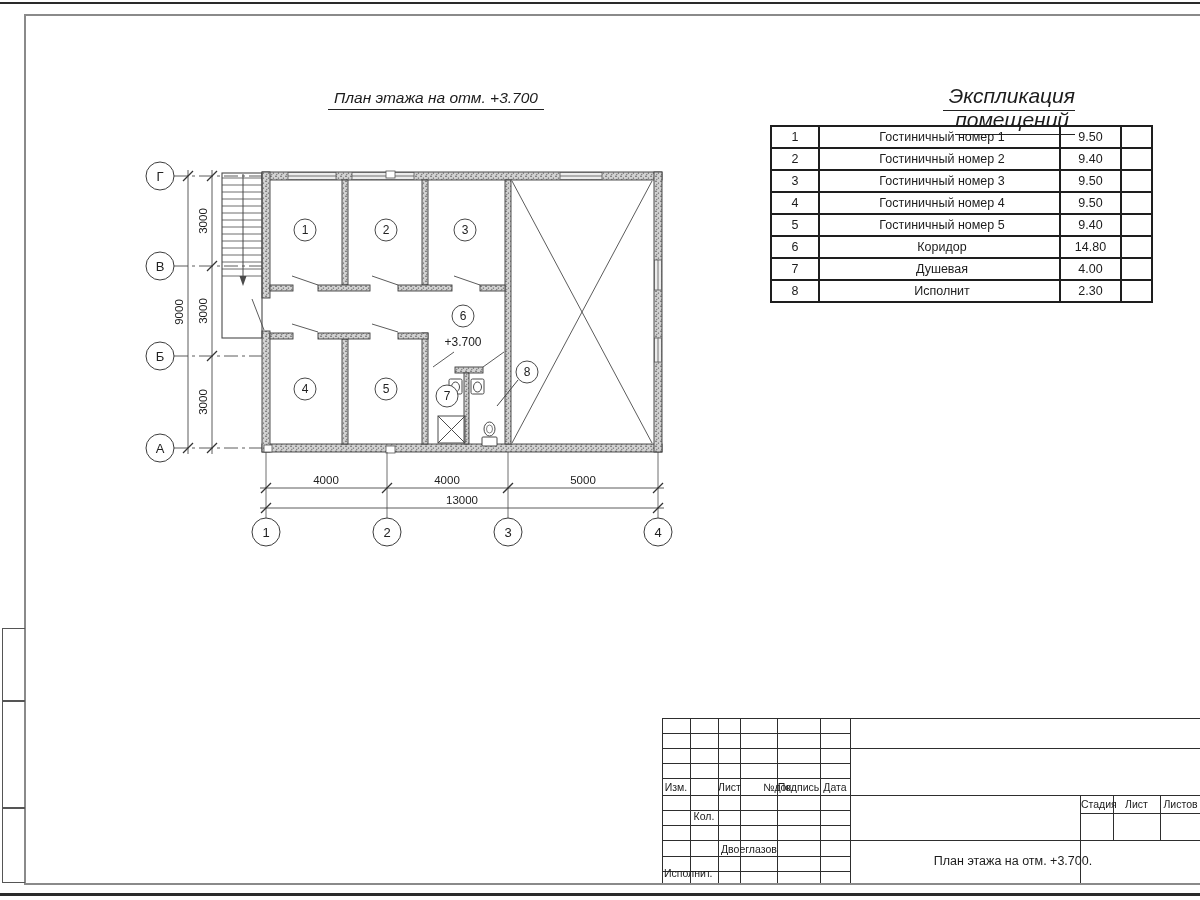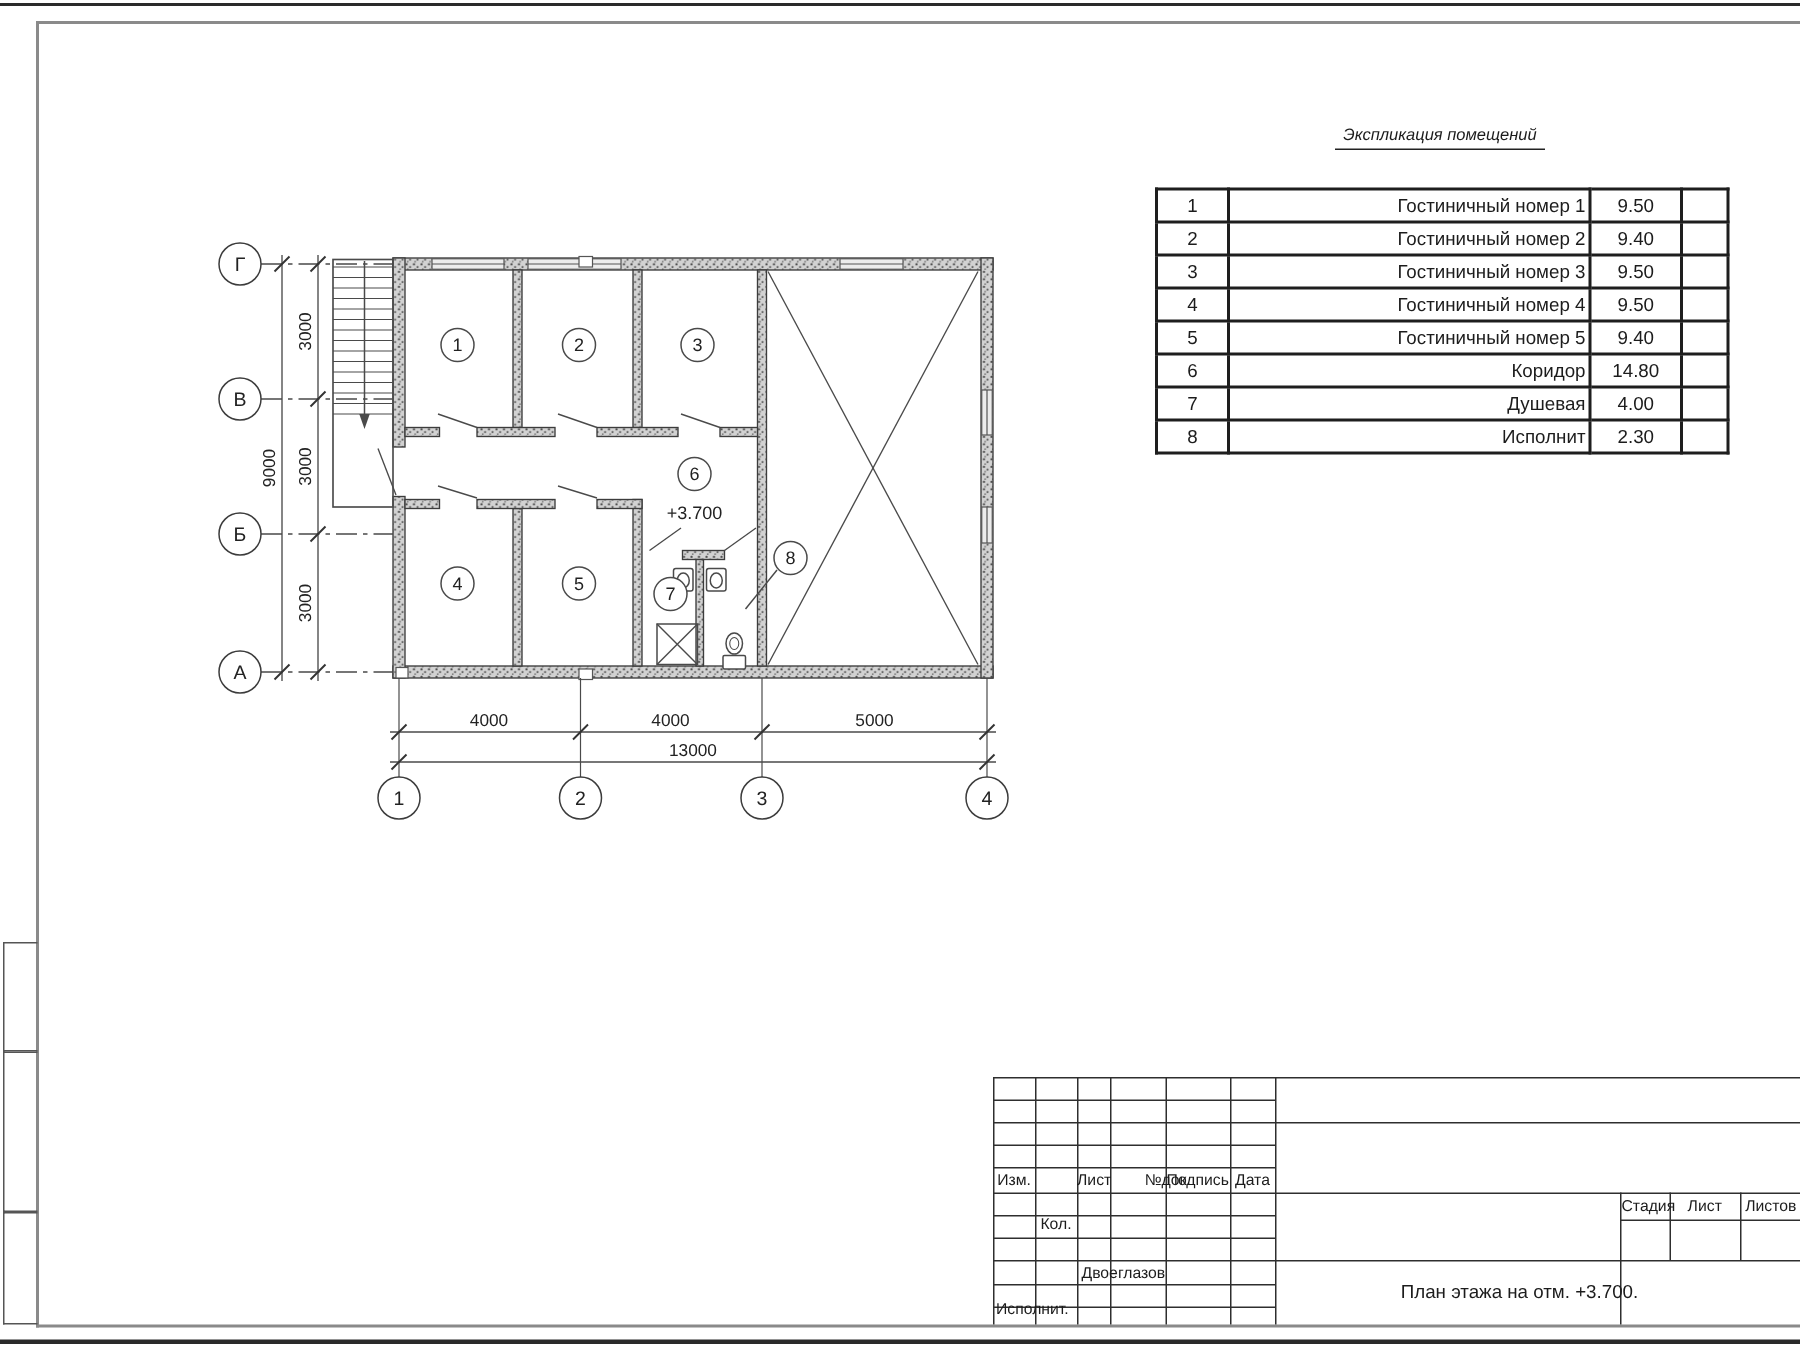--- a/index.html
+++ b/index.html
@@ -5,29 +5,29 @@
   html,body{margin:0;padding:0;background:#fff;}
   .page{position:relative;width:1200px;height:900px;background:#ffffff;
         font-family:"Liberation Sans",sans-serif;color:#1c1c1c;overflow:hidden;}
   .edge{position:absolute;left:0;width:1200px;background:#2a2a2a;}
   .frame{position:absolute;left:24px;top:14px;width:1176px;height:867px;
          border-left:2px solid #8a8a8a;border-top:2px solid #8a8a8a;border-bottom:2px solid #8a8a8a;}
   .sidebox{position:absolute;left:2px;width:22px;border:1px solid #555;border-right:none;}
   .plan-title{position:absolute;left:300px;top:89px;width:272px;text-align:center;
               font-size:15.5px;font-style:italic;}
   .plan-title span{border-bottom:1.2px solid #222;padding:0 6px 3px;}
-  .expl-title{position:absolute;left:845px;top:84px;width:230px;text-align:center;
-              font-size:11px;font-style:italic;}
+  .expl-title{position:absolute;left:845px;top:84px;width:230px;text-align:right;
+              font-size:21px;font-style:italic;}
   .expl-title span{border-bottom:1.2px solid #222;padding:0 6px 3px;}
   table.explication{position:absolute;left:770px;top:125px;border-collapse:collapse;table-layout:fixed;}
   .explication th,.explication td{border:2px solid #1e1e1e;font-size:12.5px;font-weight:normal;
               padding:0 2px;text-align:center;overflow:hidden;}
   .explication th{height:43px;line-height:1.25;}
   .explication td{height:20px;}
-  .explication td.name{text-align:right;padding-left:7px;}
+  .explication td.name{text-align:center;padding-left:7px;}
   .explication td.total{text-align:right;padding-right:10px;}
   .plan-svg{position:absolute;left:0;top:0;}
   .hl,.vl{position:absolute;background:#2e2e2e;}
   .hl{height:1px;} .vl{width:1px;}
   .tb-label{position:absolute;font-size:10.5px;white-space:nowrap;}
   .tb-label.center{text-align:center;}
   .tb-doc{position:absolute;font-size:12.5px;text-align:center;padding-left:48px;}
 </style>
 </head>
 <body>
@@ -36,20 +36,21 @@
 
   <div class="edge" style="top:2px;height:2px;"></div>
   <div class="edge" style="top:893px;height:3px;"></div>
 
   <div class="frame"></div>
 
   <div class="sidebox" style="top:628px;height:72px;"></div>
   <div class="sidebox" style="top:700px;height:107px;"></div>
   <div class="sidebox" style="top:807px;height:74px;"></div>
 
+  <div class="plan-title"><span>План этажа на отм. +3.700</span></div>
   <div class="expl-title"><span>Экспликация помещений</span></div>
 
   <svg class="plan-svg" width="760" height="570" viewBox="0 0 760 570">
     <defs>
       <pattern id="wallHatch" width="5" height="5" patternUnits="userSpaceOnUse">
         <rect width="5" height="5" fill="#d2d2d2"></rect>
         <circle cx="1" cy="1.2" r="0.75" fill="#4c4c4c"></circle>
         <circle cx="3.4" cy="3.1" r="0.7" fill="#5a5a5a"></circle>
         <circle cx="1.8" cy="4.4" r="0.55" fill="#666"></circle>
       </pattern>

